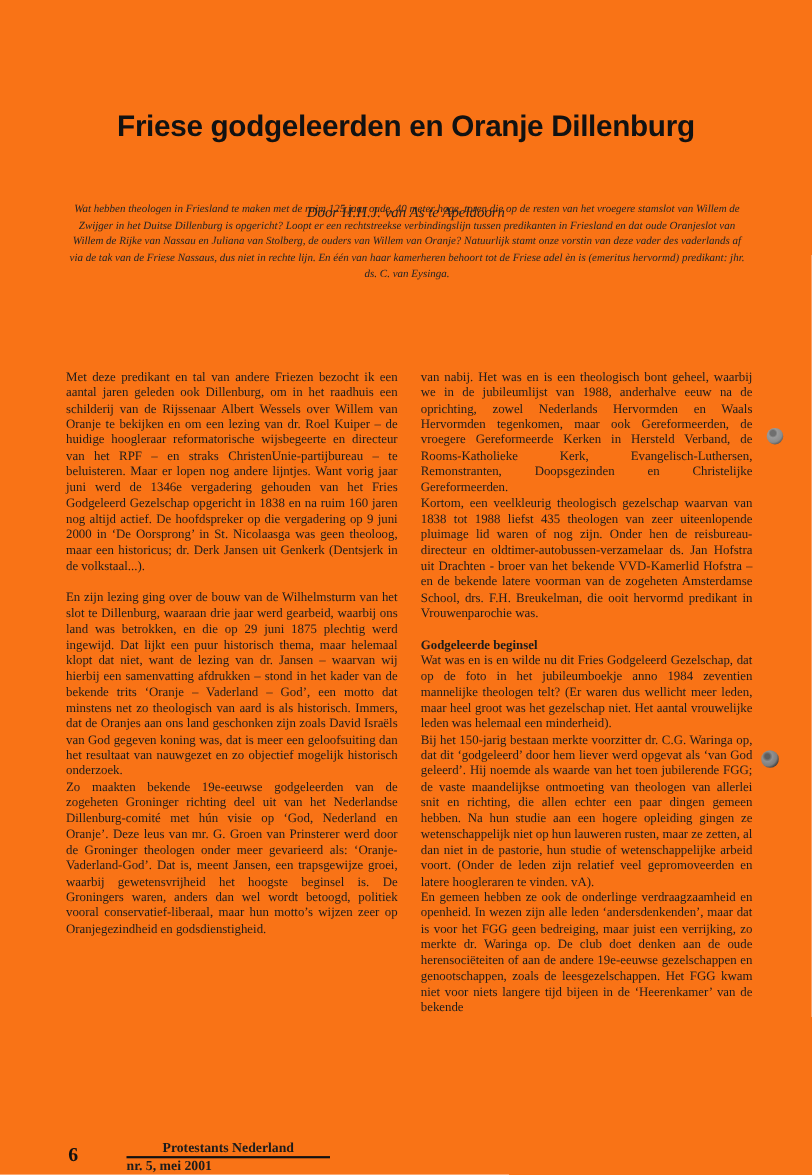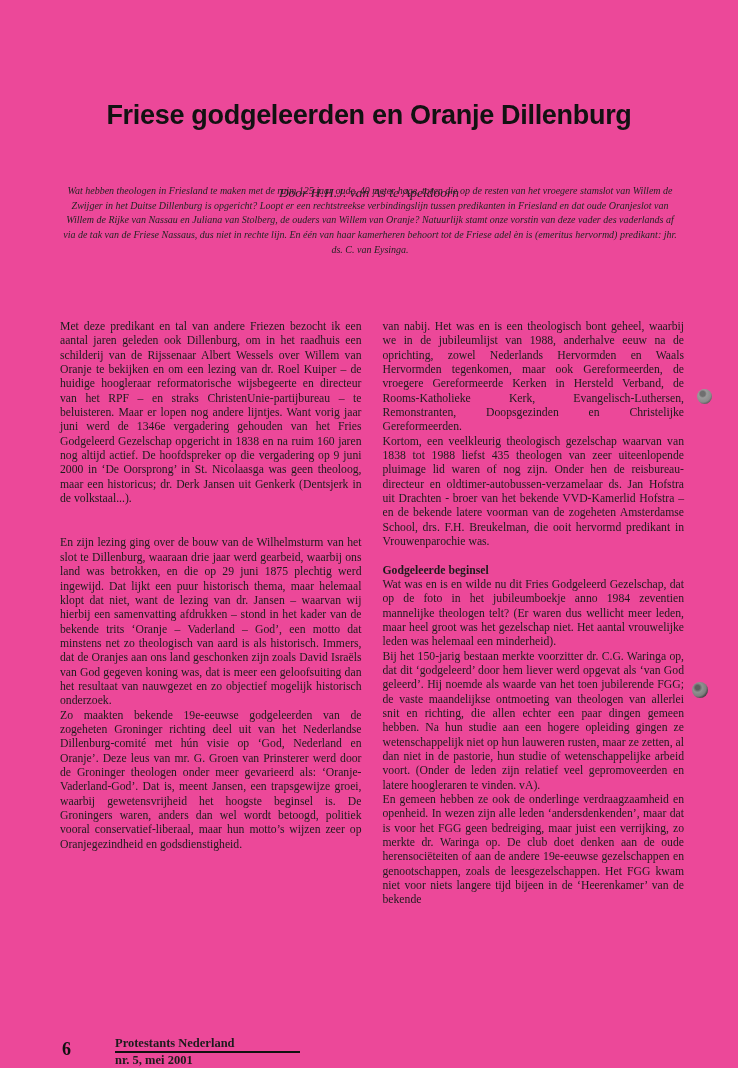--- a/index.html
+++ b/index.html
@@ -4,21 +4,21 @@
 <style>
   html, body {
     margin: 0;
     padding: 0;
     background: #ffffff;
   }
   .page {
     position: relative;
     width: 738px;
     height: 1068px;
-    background: #ec4899;
+    background: #f97316;
     overflow: hidden;
     font-family: "Liberation Serif", serif;
     color: #1c1c1c;
   }
   .title {
     position: absolute;
     top: 82px;
     left: 0;
     width: 100%;
     text-align: center;
@@ -45,38 +45,38 @@
     left: 62px;
     width: 616px;
     text-align: center;
     font-style: italic;
     font-size: 10px;
     line-height: 14.7px;
     color: #242424;
   }
   .columns {
     position: absolute;
-    top: 320px;
+    top: 336px;
     left: 60px;
     width: 624px;
     display: flex;
     gap: 21px;
   }
   .col {
     flex: 1 1 0;
     text-align: justify;
     font-size: 11.7px;
     line-height: 14.35px;
     color: #1c1c1c;
   }
   .col p {
     margin: 0;
     text-align: justify;
   }
-  .col p.gap { margin-top: 30px; }
+  .col p.gap { margin-top: 14px; }
   .col h3 {
     margin: 14px 0 0 0;
     font-size: 11.7px;
     line-height: 14.35px;
     font-weight: bold;
     text-align: left;
   }
   .footer {
     position: absolute;
     top: 1036px;
@@ -96,20 +96,21 @@
     left: 55px;
     top: 0;
     width: 185px;
   }
   .pub-name {
     font-weight: bold;
     font-size: 12.5px;
     line-height: 15px;
     border-bottom: 2px solid #111;
     white-space: nowrap;
+    text-align: center;
   }
   .pub-issue {
     font-weight: bold;
     font-size: 12.5px;
     line-height: 15px;
     width: 100px;
     border-bottom: 2px solid #111;
     white-space: nowrap;
   }
   .punch-hole {

